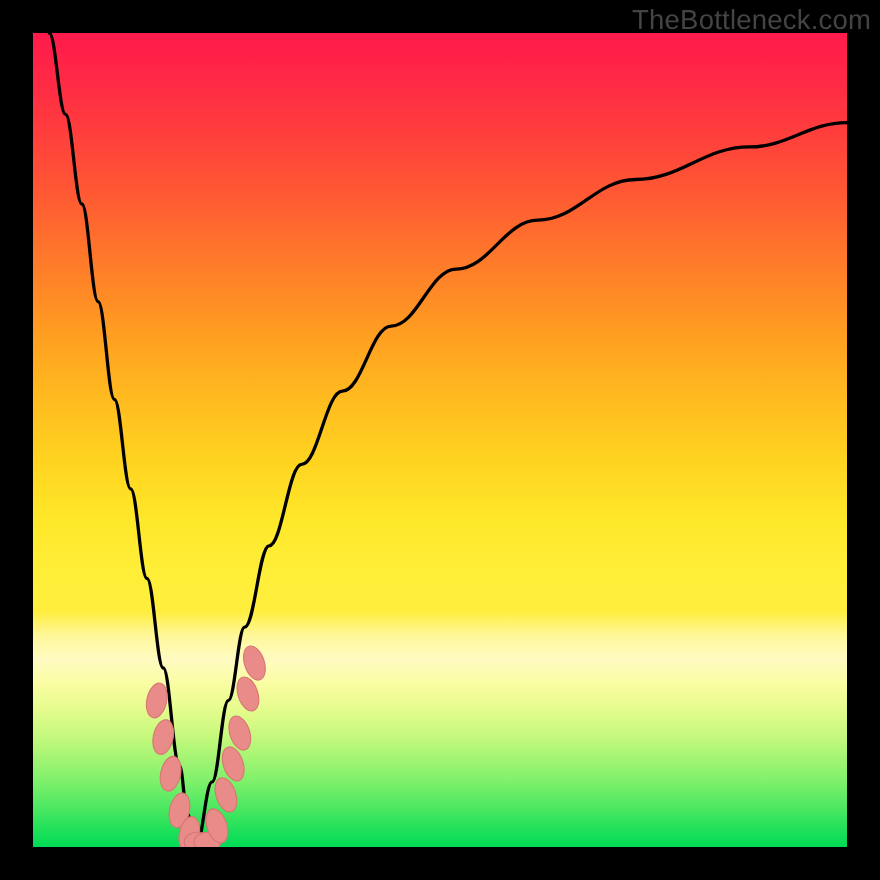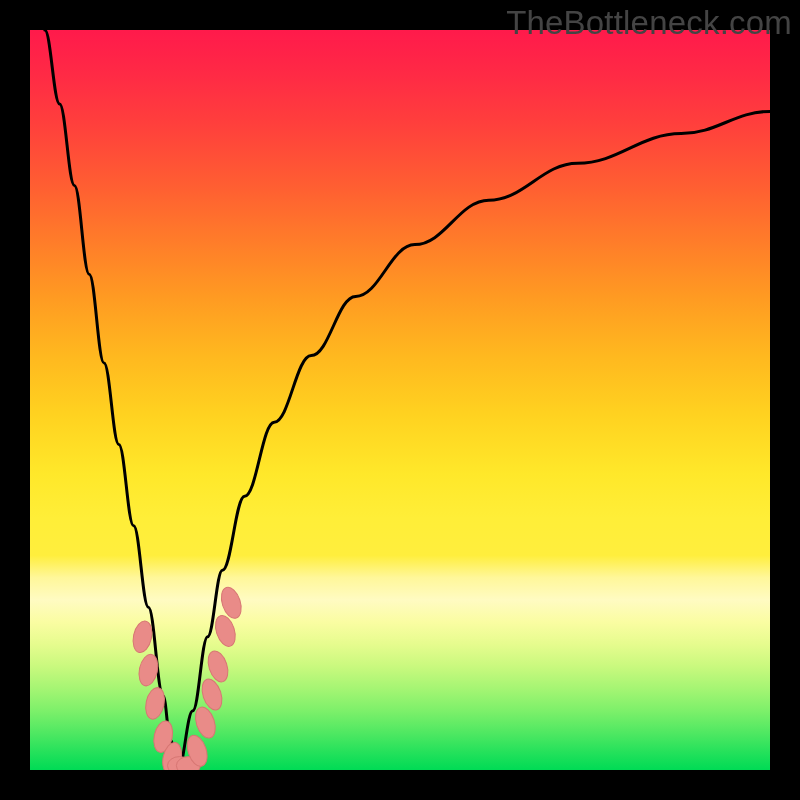--- a/index.html
+++ b/index.html
@@ -56,21 +56,21 @@
     position: absolute;
     inset: 0;
     width: 740px;
     height: 740px;
   }
   .watermark {
     position: absolute;
     top: 4px;
     right: 8px;
     color: #444;
-    font-size: 33px;
+    font-size: 25px;
     letter-spacing: 0.2px;
     font-weight: 400;
     user-select: none;
   }
 </style>
 </head>
 <body>
 
 <div class="frame">
   <div class="plot-area">

